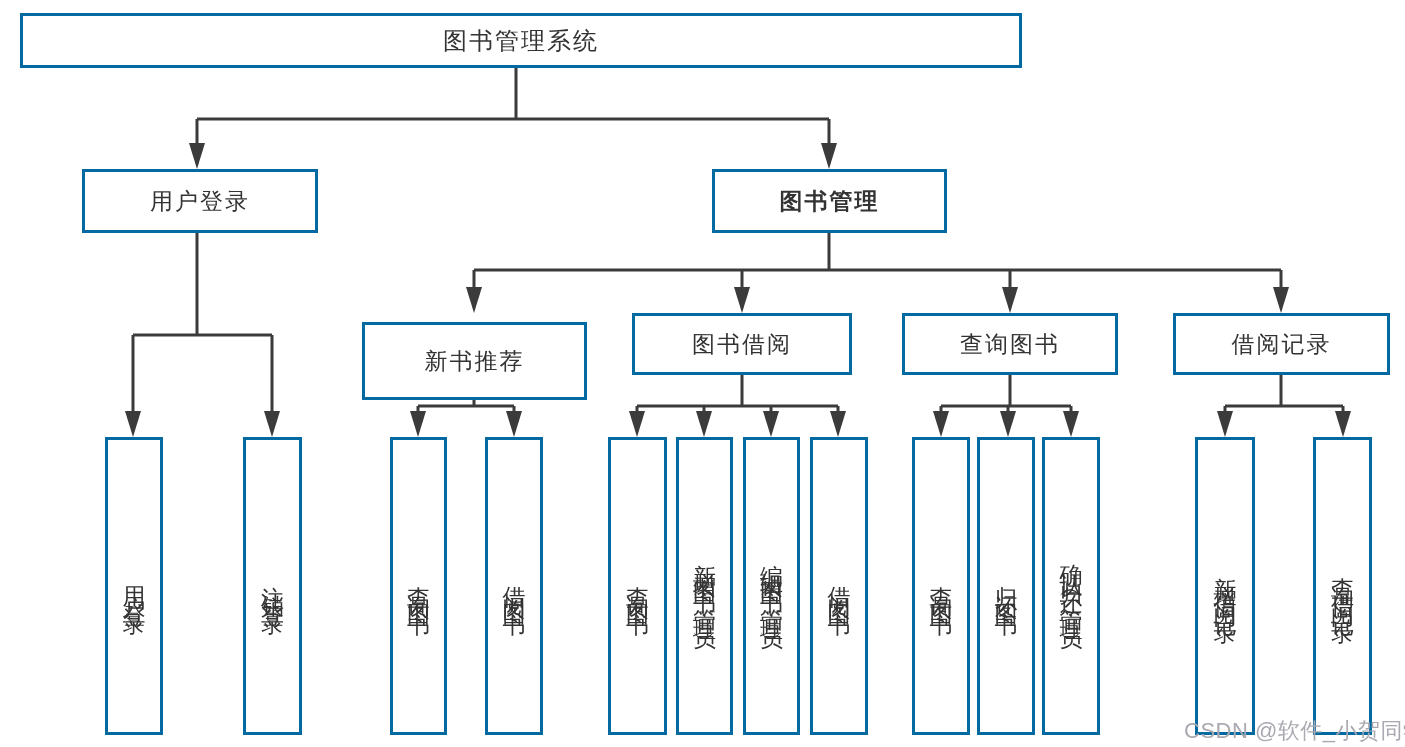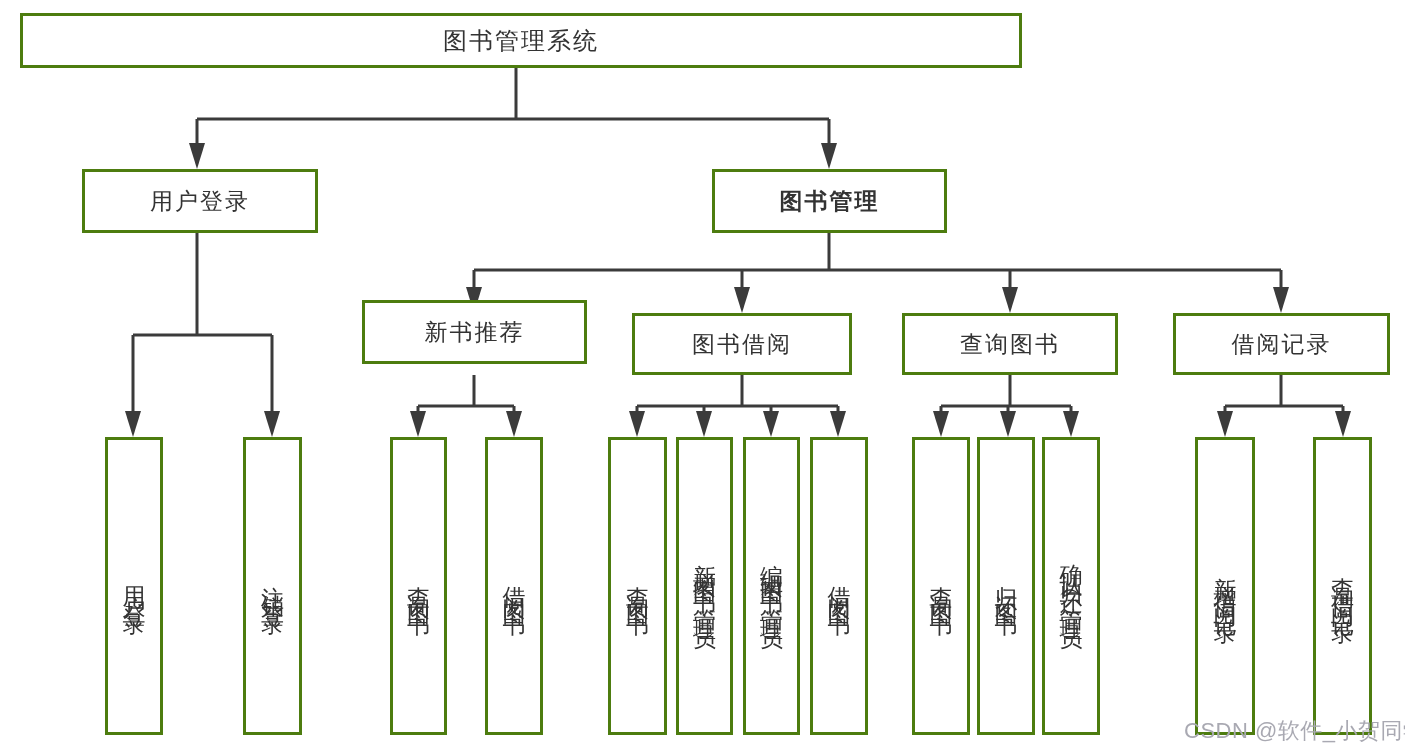--- a/index.html
+++ b/index.html
@@ -24,21 +24,21 @@
     stroke-width: 3;
   }
   #connectors polygon {
     fill: #3b3b3b;
     stroke: none;
   }
   .node {
     position: absolute;
     box-sizing: border-box;
     background: #ffffff;
-    border: 3px solid #4d7c0f;
+    border: 3px solid #0369a1;
     display: flex;
     align-items: center;
     justify-content: center;
   }
   .node-h {
     font-size: 23px;
     letter-spacing: 2px;
     white-space: nowrap;
   }
   .node-root {
@@ -110,21 +110,21 @@
       <polygon points="1217,411 1233,411 1225,437"></polygon>
       <polygon points="1335,411 1351,411 1343,437"></polygon>
     </g>
   </svg>
 
   <div class="node node-h node-root" style="left:20px; top:13px; width:1002px; height:55px;">图书管理系统</div>
 
   <div class="node node-h" style="left:82px; top:169px; width:236px; height:64px;">用户登录</div>
   <div class="node node-h" style="left:712px; top:169px; width:235px; height:64px;font-weight:bold;">图书管理</div>
 
-  <div class="node node-h" style="left:362px; top:300px; width:225px; height:64px;">新书推荐</div>
+  <div class="node node-h" style="left:362px; top:322px; width:225px; height:78px;">新书推荐</div>
   <div class="node node-h" style="left:632px; top:313px; width:220px; height:62px;">图书借阅</div>
   <div class="node node-h" style="left:902px; top:313px; width:216px; height:62px;">查询图书</div>
   <div class="node node-h" style="left:1173px; top:313px; width:217px; height:62px;">借阅记录</div>
 
   <div class="node node-v" style="left:105px; top:437px; width:58px; height:298px;">
     <span>用户登录</span>
   </div>
   <div class="node node-v" style="left:243px; top:437px; width:59px; height:298px;">
     <span>注销登录</span>
   </div>

